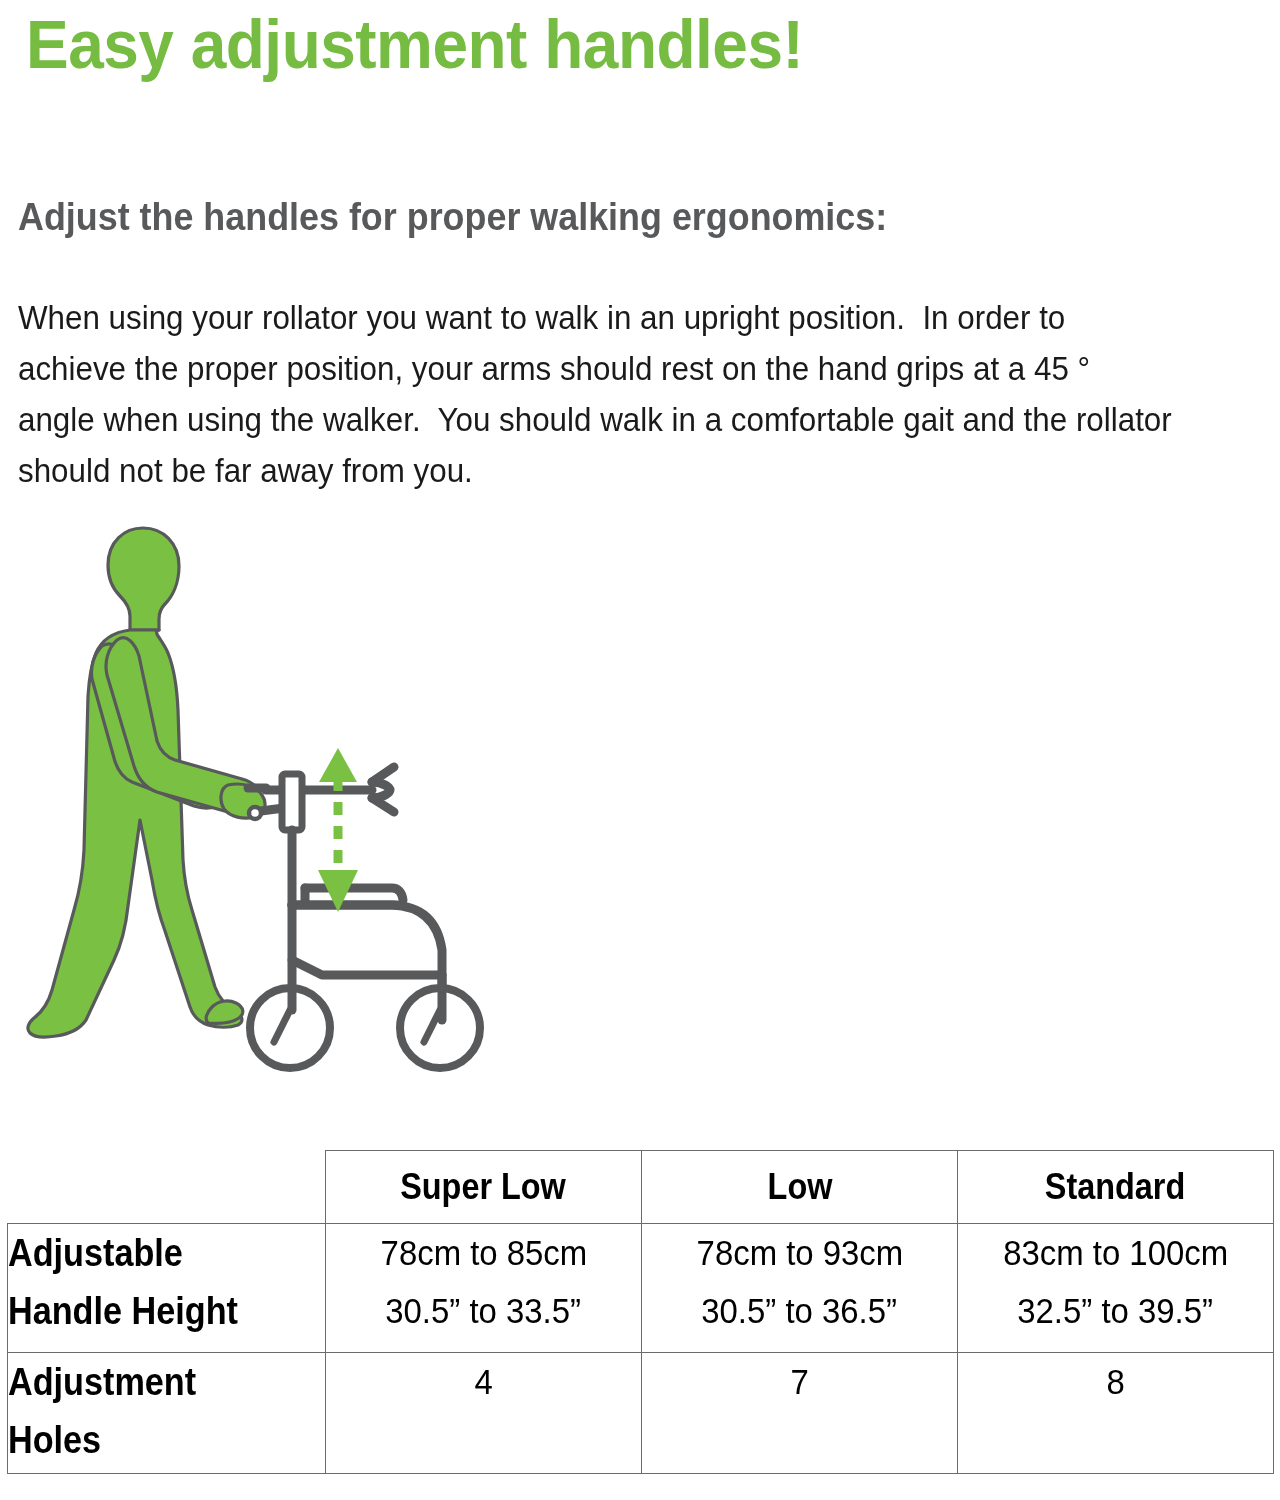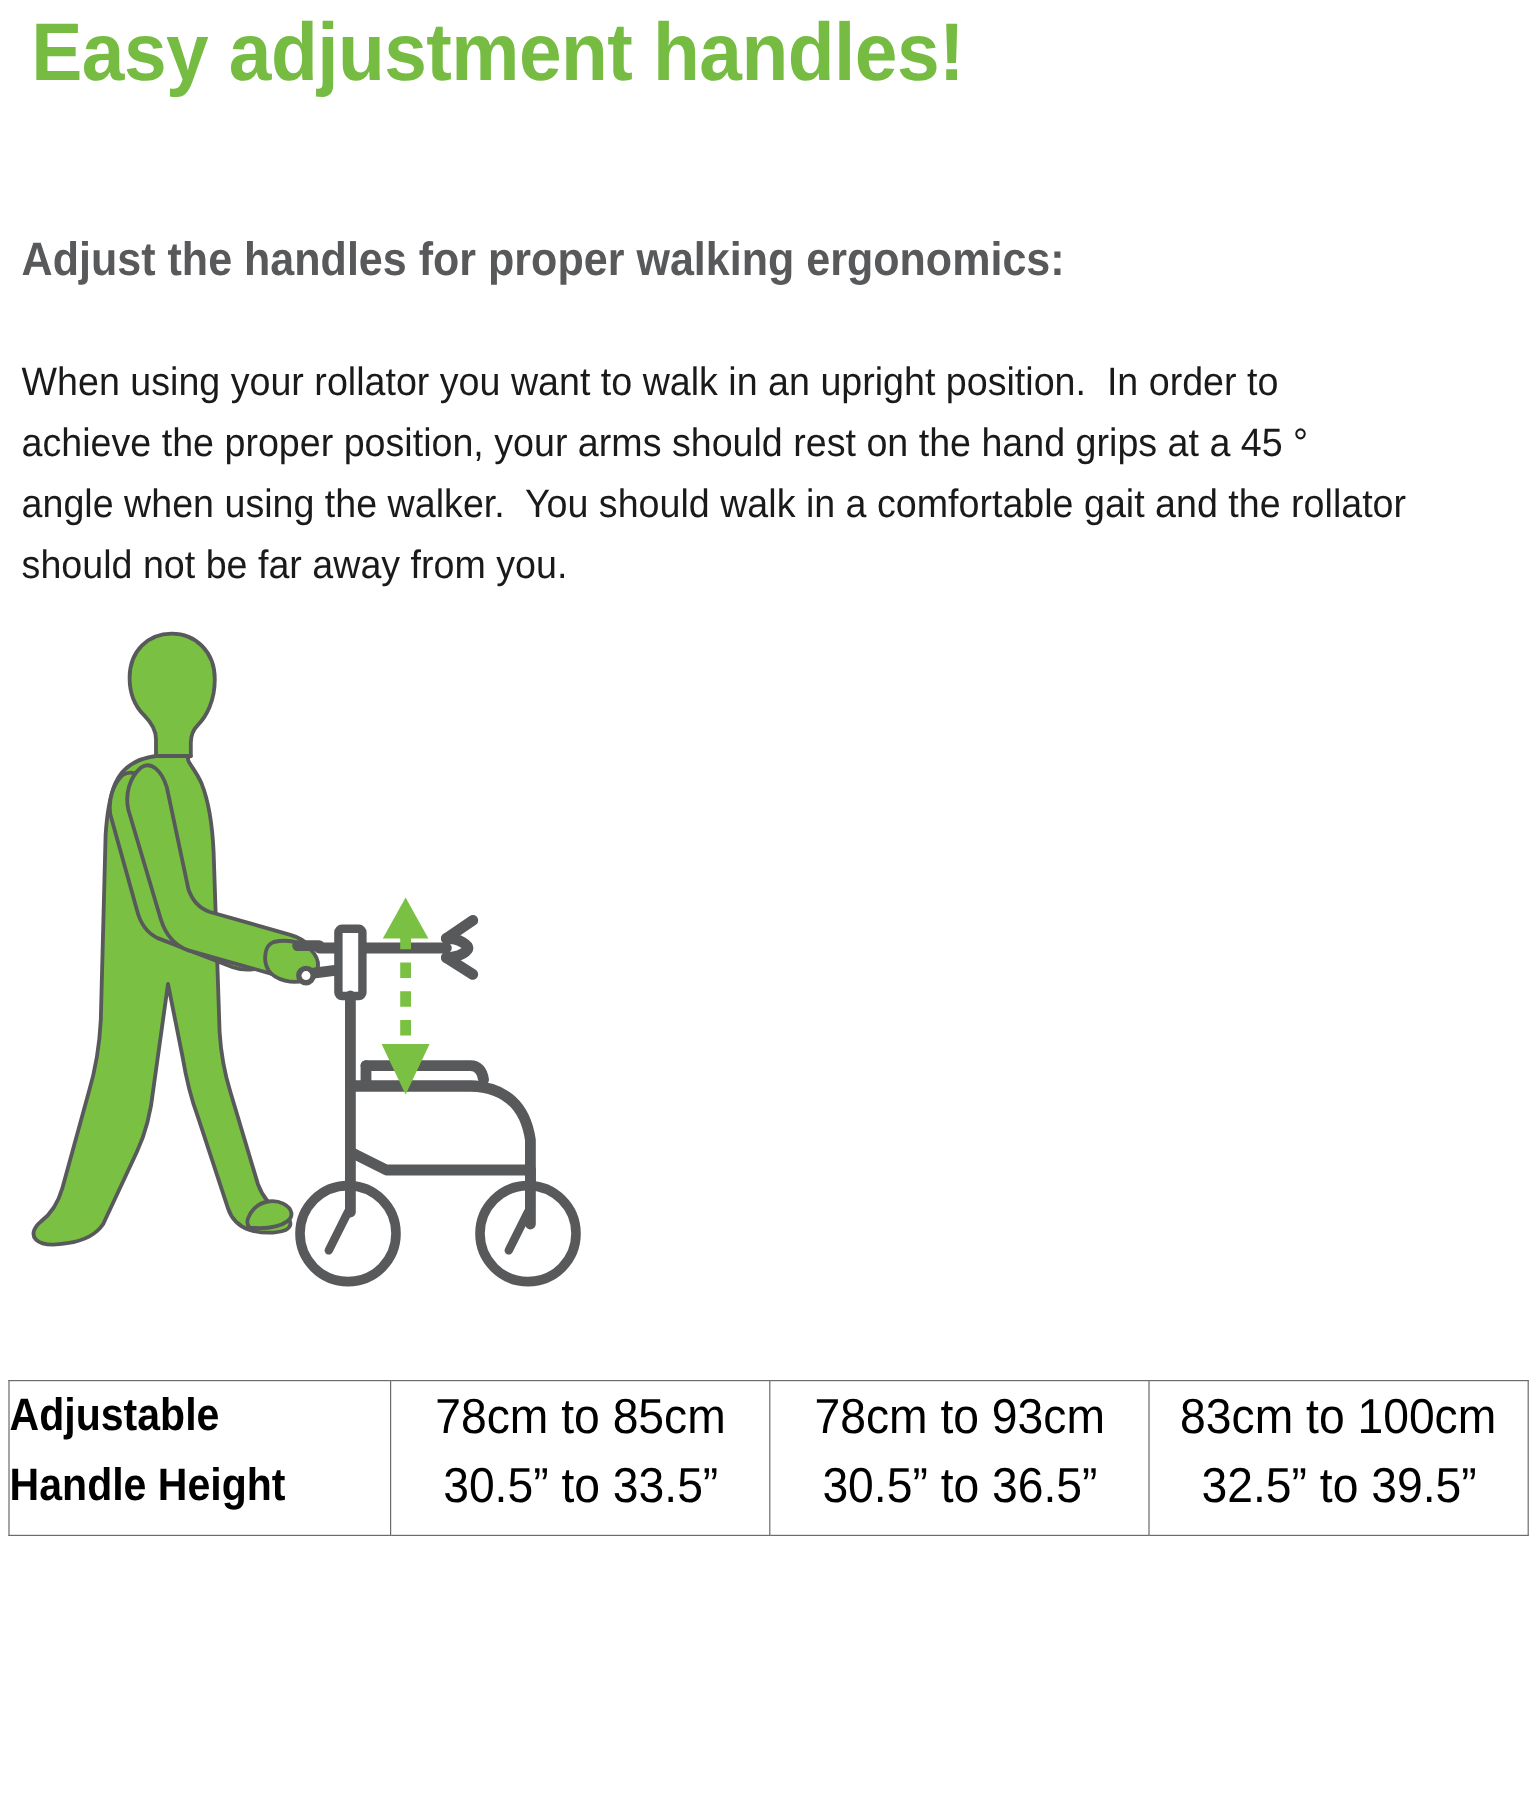--- a/index.html
+++ b/index.html
@@ -115,21 +115,21 @@
     font-size: 38px;
     line-height: 58px;
     text-align: left;
     padding: 12px 0 12px 18px;
     margin-left: 12px;
   }
   .row-label .inner { display: inline-block; transform: scaleX(0.9); transform-origin: left top; }
 
   .data-cell {
     font-weight: normal;
-    font-size: 41px;
+    font-size: 35px;
     line-height: 58px;
     text-align: center;
     padding: 14px 4px 12px 4px;
     white-space: nowrap;
   }
   .data-cell .inner { display: inline-block; transform: scaleX(0.94); }
 
   .row-height-1 td { height: 128px; }
   .row-height-2 td { height: 120px; }
 </style>
@@ -260,34 +260,61 @@
 </div>
 
 <table id="spec-table">
   <colgroup>
     <col class="c-label">
       <col class="c-data">
       <col class="c-data">
       <col class="c-data">
   </colgroup>
   <tbody>
+    <tr>
+      <td class="corner"></td>
+      <td class="th-cell">
+        <span class="inner">Super Low</span>
+      </td>
+      <td class="th-cell">
+        <span class="inner">Low</span>
+      </td>
+      <td class="th-cell">
+        <span class="inner">Standard</span>
+      </td>
+    </tr>
 
     <tr class="row-height-1">
       <td class="row-label">
         <span class="inner">Adjustable</span><br>
         <span class="inner">Handle Height</span>
       </td>
       <td class="data-cell">
         <span class="inner">78cm to 85cm</span><br>
         <span class="inner">30.5” to 33.5”</span>
       </td>
       <td class="data-cell">
         <span class="inner">78cm to 93cm</span><br>
         <span class="inner">30.5” to 36.5”</span>
       </td>
       <td class="data-cell">
         <span class="inner">83cm to 100cm</span><br>
         <span class="inner">32.5” to 39.5”</span>
       </td>
     </tr>
 
+    <tr class="row-height-2">
+      <td class="row-label">
+        <span class="inner">Adjustment</span><br>
+        <span class="inner">Holes</span>
+      </td>
+      <td class="data-cell">
+        <span class="inner">4</span>
+      </td>
+      <td class="data-cell">
+        <span class="inner">7</span>
+      </td>
+      <td class="data-cell">
+        <span class="inner">8</span>
+      </td>
+    </tr>
   </tbody>
 </table>
 
 </body></html>

